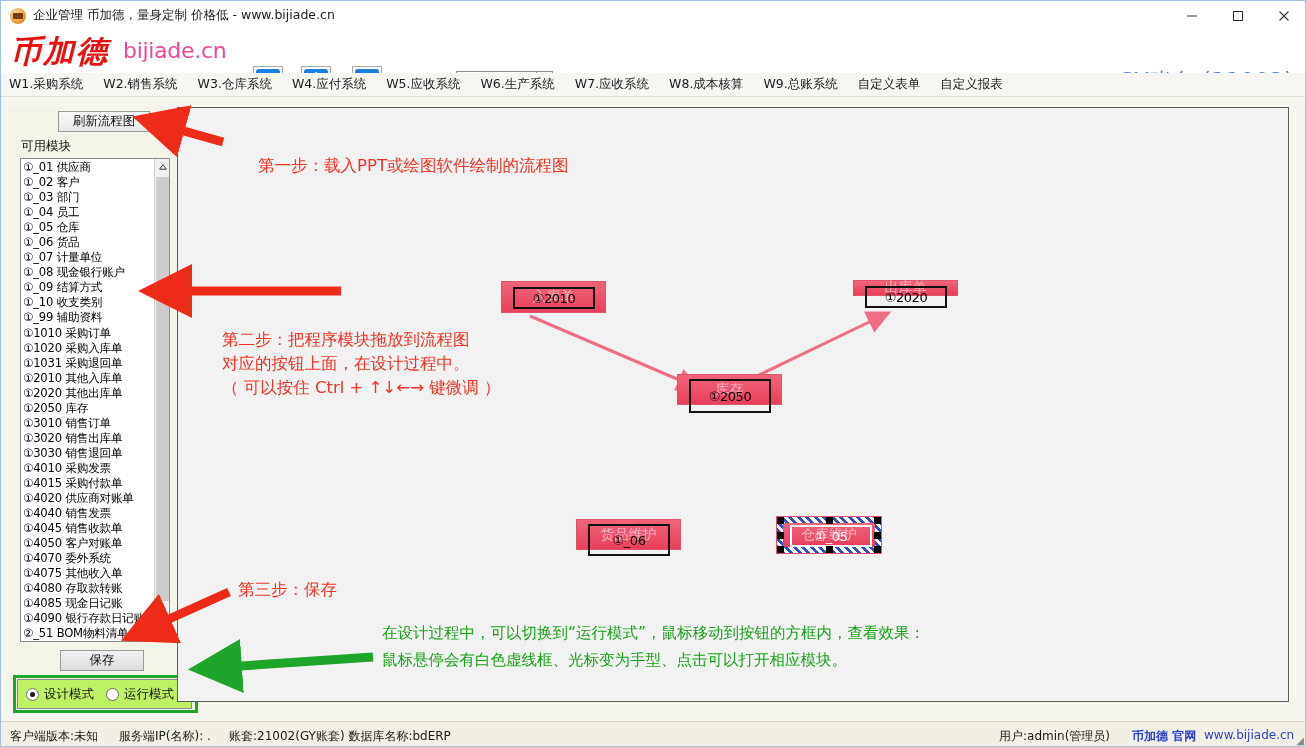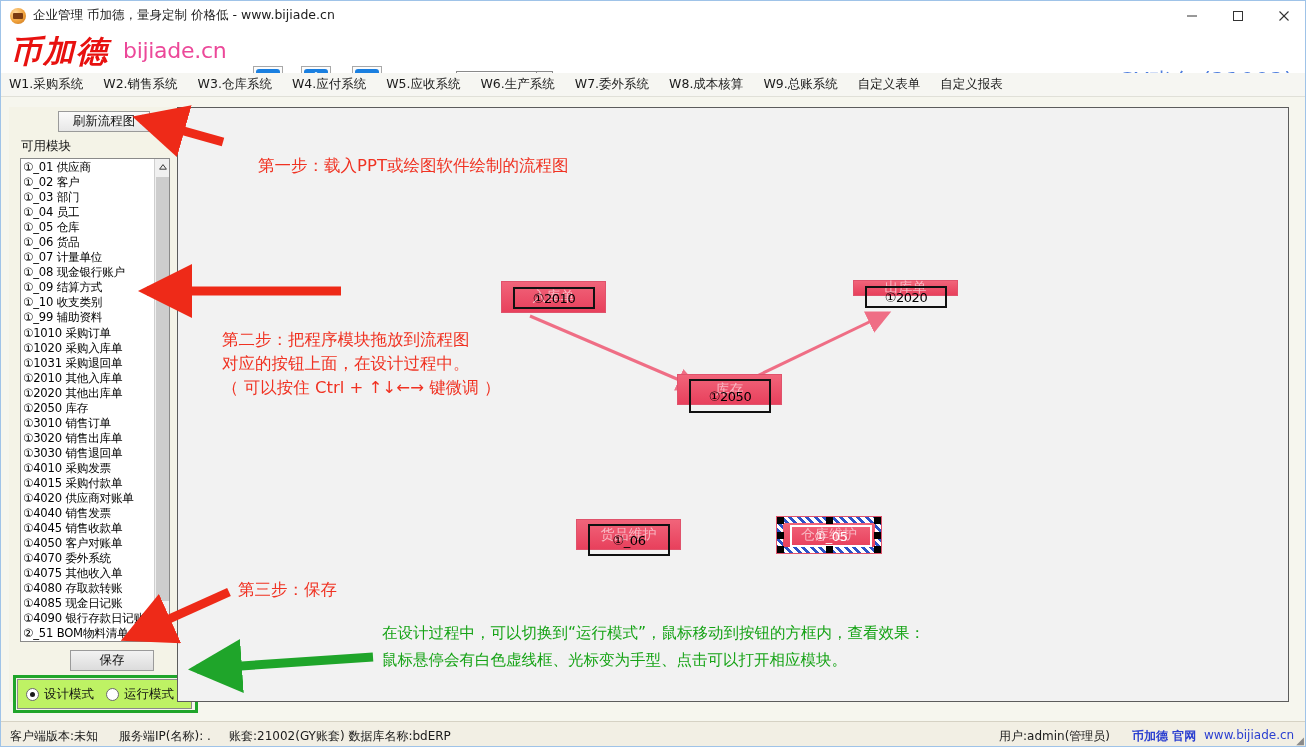--- a/index.html
+++ b/index.html
@@ -145,21 +145,21 @@
     position: absolute; left: 0; width: 15px; height: 15px;
     background: #f0f0f0; display:flex; align-items:center; justify-content:center;
     color:#505050; font-size:9px;
   }
   #sb-up { top: 0; } #sb-down { bottom: 0; }
   #sb-thumb {
     position: absolute; left: 1px; top: 18px; width: 13px; height: 424px;
     background: #cdcdcd;
   }
   #save-btn {
-    position: absolute; left: 61px; top: 543px; width: 84px; height: 21px;
+    position: absolute; left: 51px; top: 543px; width: 84px; height: 21px;
     background: linear-gradient(#f2f2f2,#dcdcdc); border: 1px solid #9a9a9a;
     font-size: 12.5px; color: #111;
     display:flex; align-items:center; justify-content:center;
   }
   #mode-group {
     position: absolute; left: 8px; top: 572px; width: 175px; height: 30px;
     border: 1px solid #8a8a8a; background: #bef264;
     display: flex; align-items: center; padding-left: 8px;
   }
   .radio { display: flex; align-items: center; margin-right: 12px; }
@@ -314,21 +314,21 @@
     <div id="acctname">GY账套 (21002)</div>
   </div>
 
   <div id="menubar">
       <div class="menuitem">W1.采购系统</div>
       <div class="menuitem">W2.销售系统</div>
       <div class="menuitem">W3.仓库系统</div>
       <div class="menuitem">W4.应付系统</div>
       <div class="menuitem">W5.应收系统</div>
       <div class="menuitem">W6.生产系统</div>
-      <div class="menuitem">W7.委外系统</div>
+      <div class="menuitem">W7.应收系统</div>
       <div class="menuitem">W8.成本核算</div>
       <div class="menuitem">W9.总账系统</div>
       <div class="menuitem">自定义表单</div>
       <div class="menuitem">自定义报表</div>
     </div>
 
   <div id="bodyarea">
 
     <div id="sidebar">
       <div id="refresh-flow-btn">刷新流程图</div>

